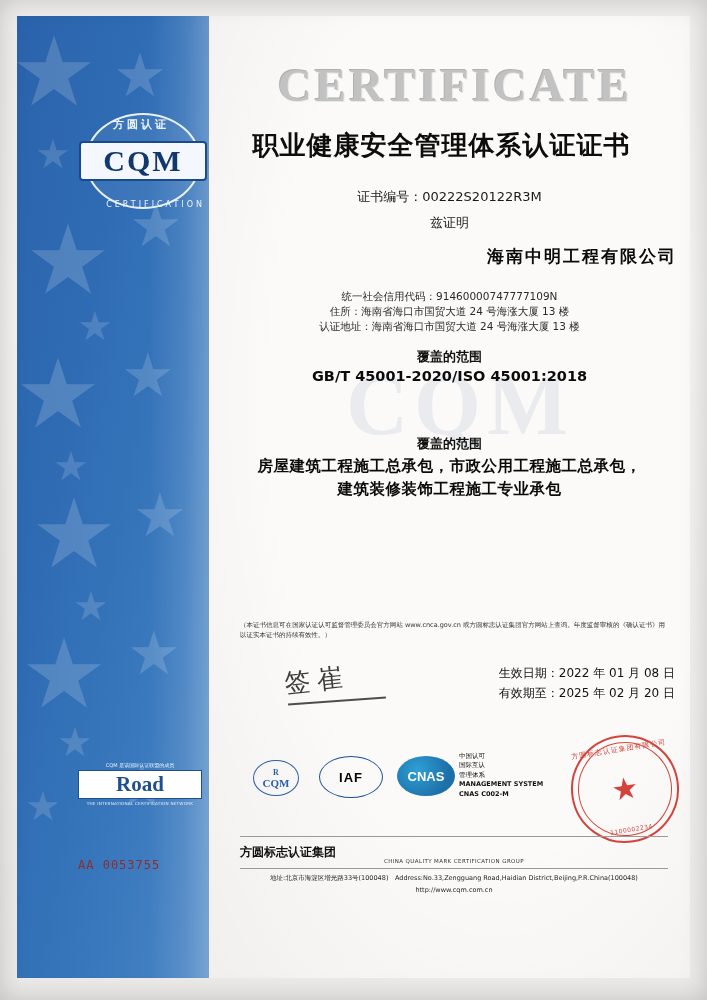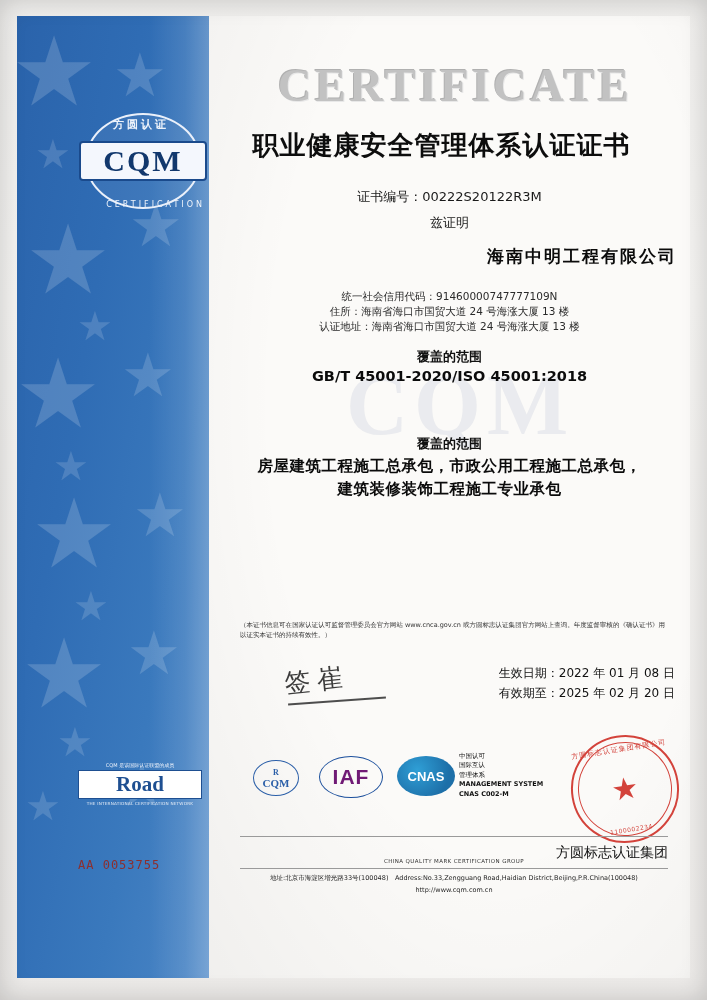--- a/index.html
+++ b/index.html
@@ -118,21 +118,21 @@
   }
   .lg{position:absolute;text-align:center;}
   .oval{
     width:44px;height:34px;border:1.6px solid #2b5fa8;border-radius:50%;
     display:flex;align-items:center;justify-content:center;flex-direction:column;
     color:#2b5fa8;font-family:"Liberation Serif",serif;font-weight:bold;
   }
   .iaf{
     width:62px;height:40px;border:1.6px solid #1b4f9c;border-radius:50%;
     display:flex;align-items:center;justify-content:center;
-    color:#701a75;font-family:"Liberation Sans",sans-serif;font-weight:bold;font-size:21px;
+    color:#000000;font-family:"Liberation Sans",sans-serif;font-weight:bold;font-size:13px;
     letter-spacing:1px;
   }
   .cnas{
     width:58px;height:40px;border-radius:50%;
     background:radial-gradient(circle at 35% 35%, #2f9fd6 0%, #1d6fa8 70%);
     display:flex;align-items:center;justify-content:center;
     color:#fff;font-family:"Liberation Sans",sans-serif;font-weight:bold;font-size:13px;
   }
   .cnas-text{
     font-family:"DejaVu Sans",sans-serif;font-size:6.5px;color:#111;line-height:1.45;text-align:left;
@@ -152,22 +152,22 @@
     font-family:"DejaVu Sans",sans-serif;font-size:7px;letter-spacing:1px;
   }
   .redseal .txt2{
     position:absolute;bottom:8px;left:0;width:100%;text-align:center;
     font-family:"DejaVu Sans",sans-serif;font-size:6px;letter-spacing:.5px;
   }
   .hr{
     position:absolute;left:240px;top:836px;width:428px;height:1px;background:#9a9a9a;
   }
   .footer-org{
-    position:absolute;left:240px;top:844px;width:428px;text-align:right;
-    font-family:"DejaVu Sans",sans-serif;font-weight:normal;font-size:14px;color:#111;
+    position:absolute;left:240px;top:844px;width:428px;text-align:left;
+    font-family:"DejaVu Sans",sans-serif;font-weight:bold;font-size:12px;color:#111;
   }
   .footer-org-en{
     position:absolute;left:240px;top:858px;width:428px;text-align:center;
     font-family:"DejaVu Sans",sans-serif;font-size:5.5px;color:#333;letter-spacing:.4px;
   }
   .hr2{
     position:absolute;left:240px;top:868px;width:428px;height:1px;background:#9a9a9a;
   }
   .footer-addr{
     position:absolute;left:240px;top:874px;width:428px;text-align:center;

